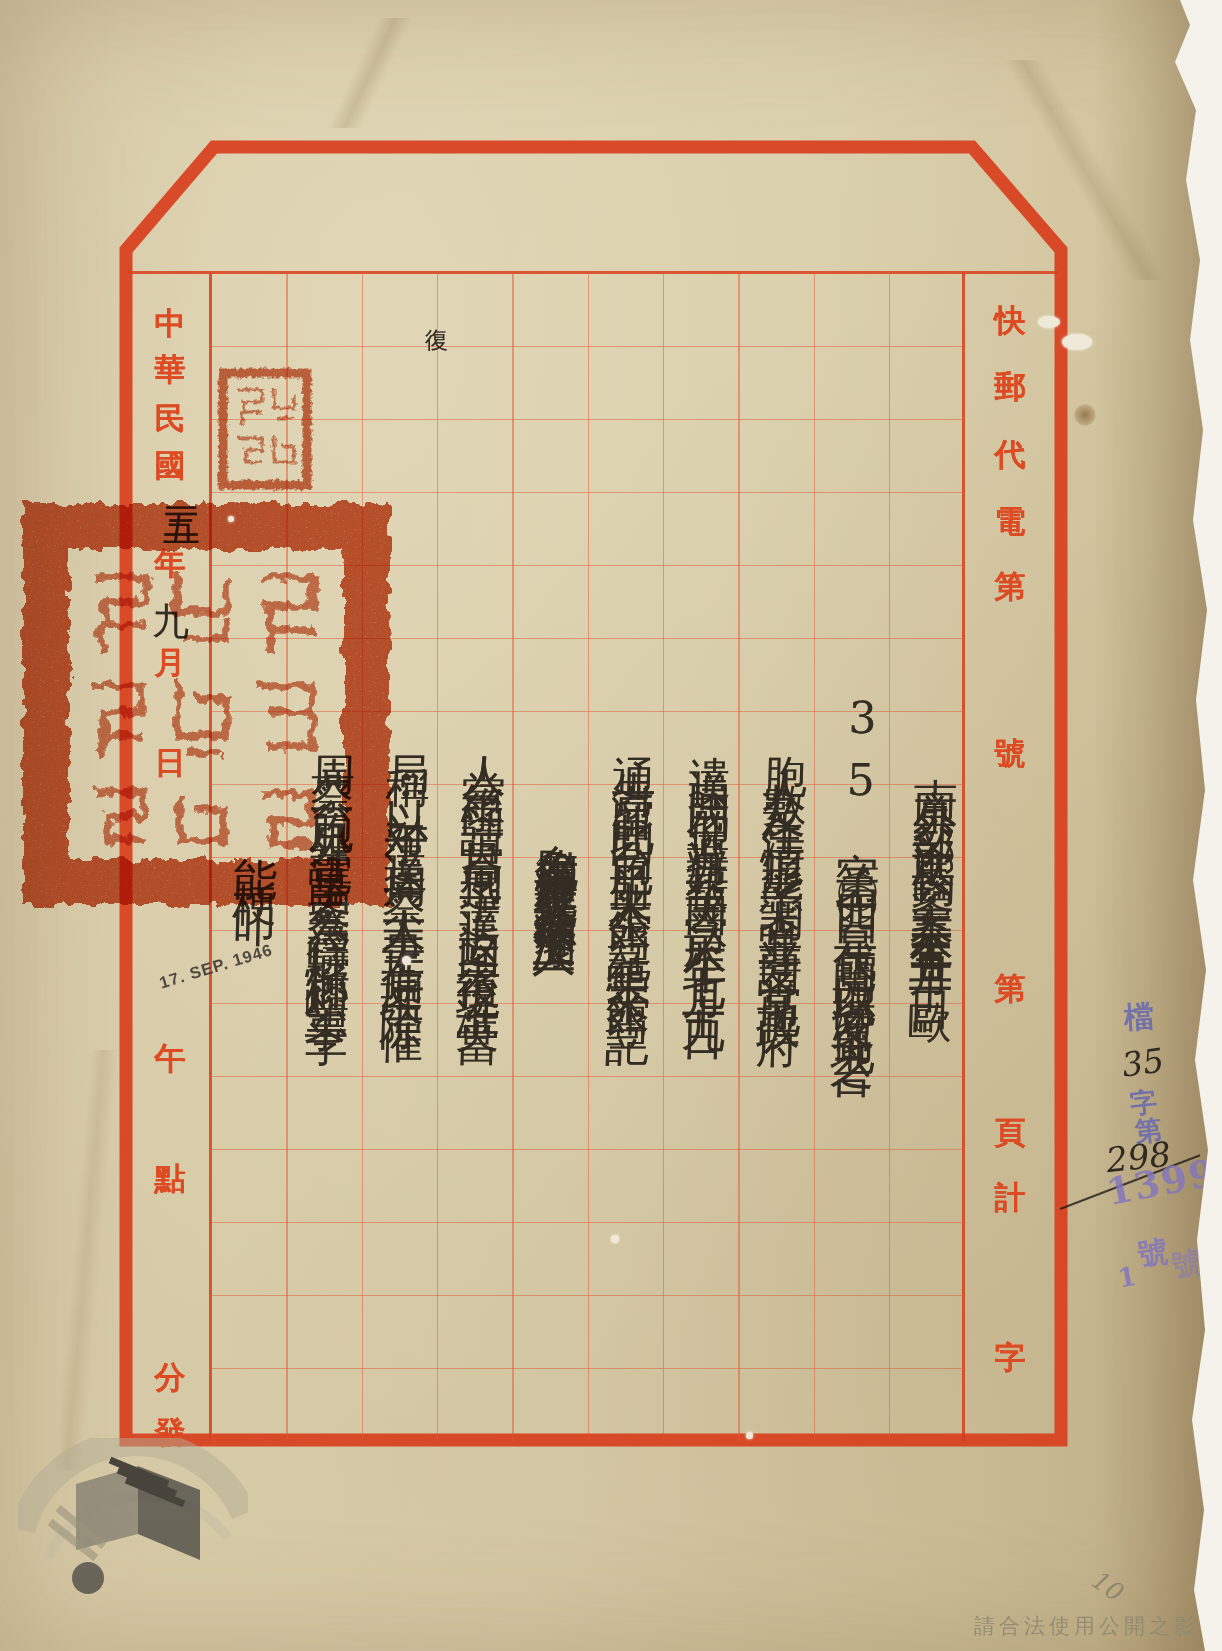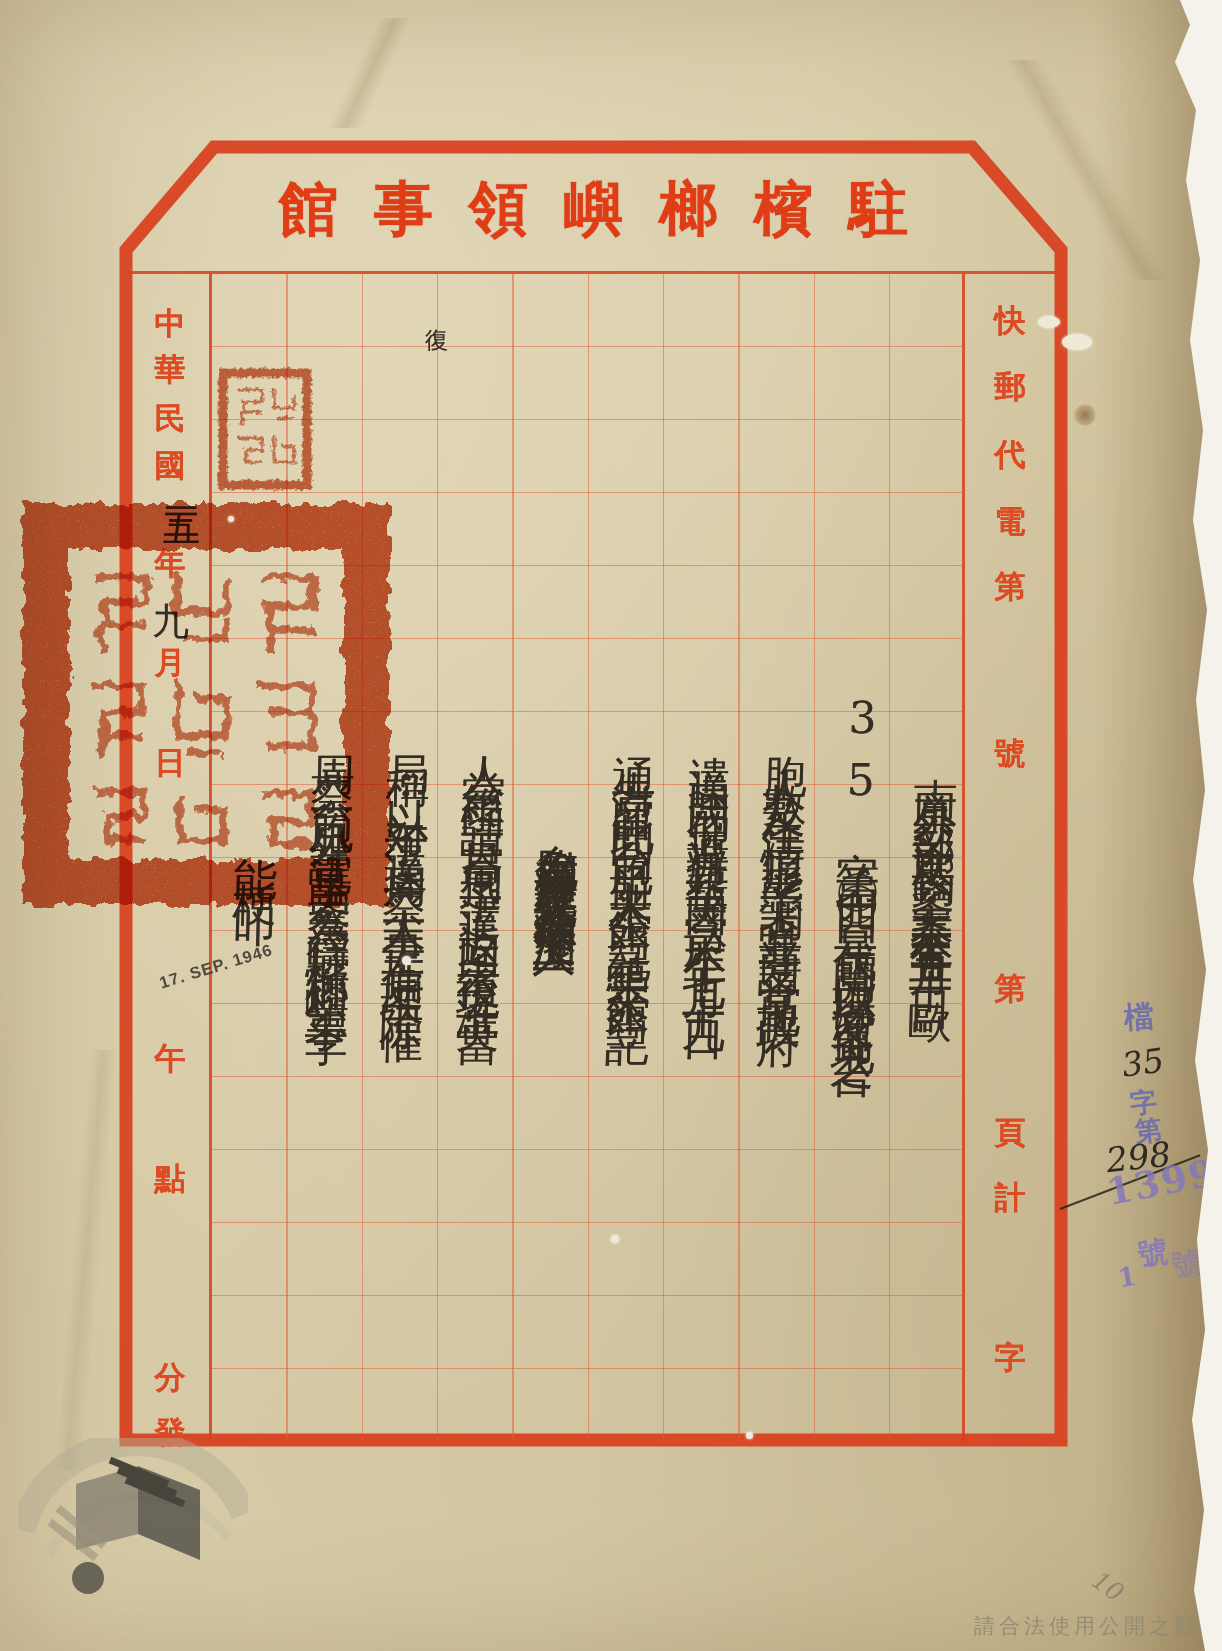--- a/index.html
+++ b/index.html
@@ -82,21 +82,20 @@
     <div class="edge-shade"></div>
 
     <svg id="frame-svg" width="1222" height="1651">
       <path d="M214 147 L972 147 L1061 250 L1061 1440 L126 1440 L126 250 Z" fill="none" stroke="#d8401e" stroke-width="13" opacity="0.93"></path>
     </svg>
     <div class="hline"></div>
     <div class="vsep" style="left:209px"></div>
     <div class="vsep" style="left:962px"></div>
     <div id="grid"></div>
 
-    <div id="title">館事領嶼榔檳駐</div>
 
     <span class="pglyph rm" style="top:300px">快</span>
     <span class="pglyph rm" style="top:366px">郵</span>
     <span class="pglyph rm" style="top:434px">代</span>
     <span class="pglyph rm" style="top:501px">電</span>
     <span class="pglyph rm" style="top:566px">第</span>
     <span class="pglyph rm" style="top:733px">號</span>
     <span class="pglyph rm" style="top:968px">第</span>
     <span class="pglyph rm" style="top:1112px">頁</span>
     <span class="pglyph rm" style="top:1177px">計</span>

